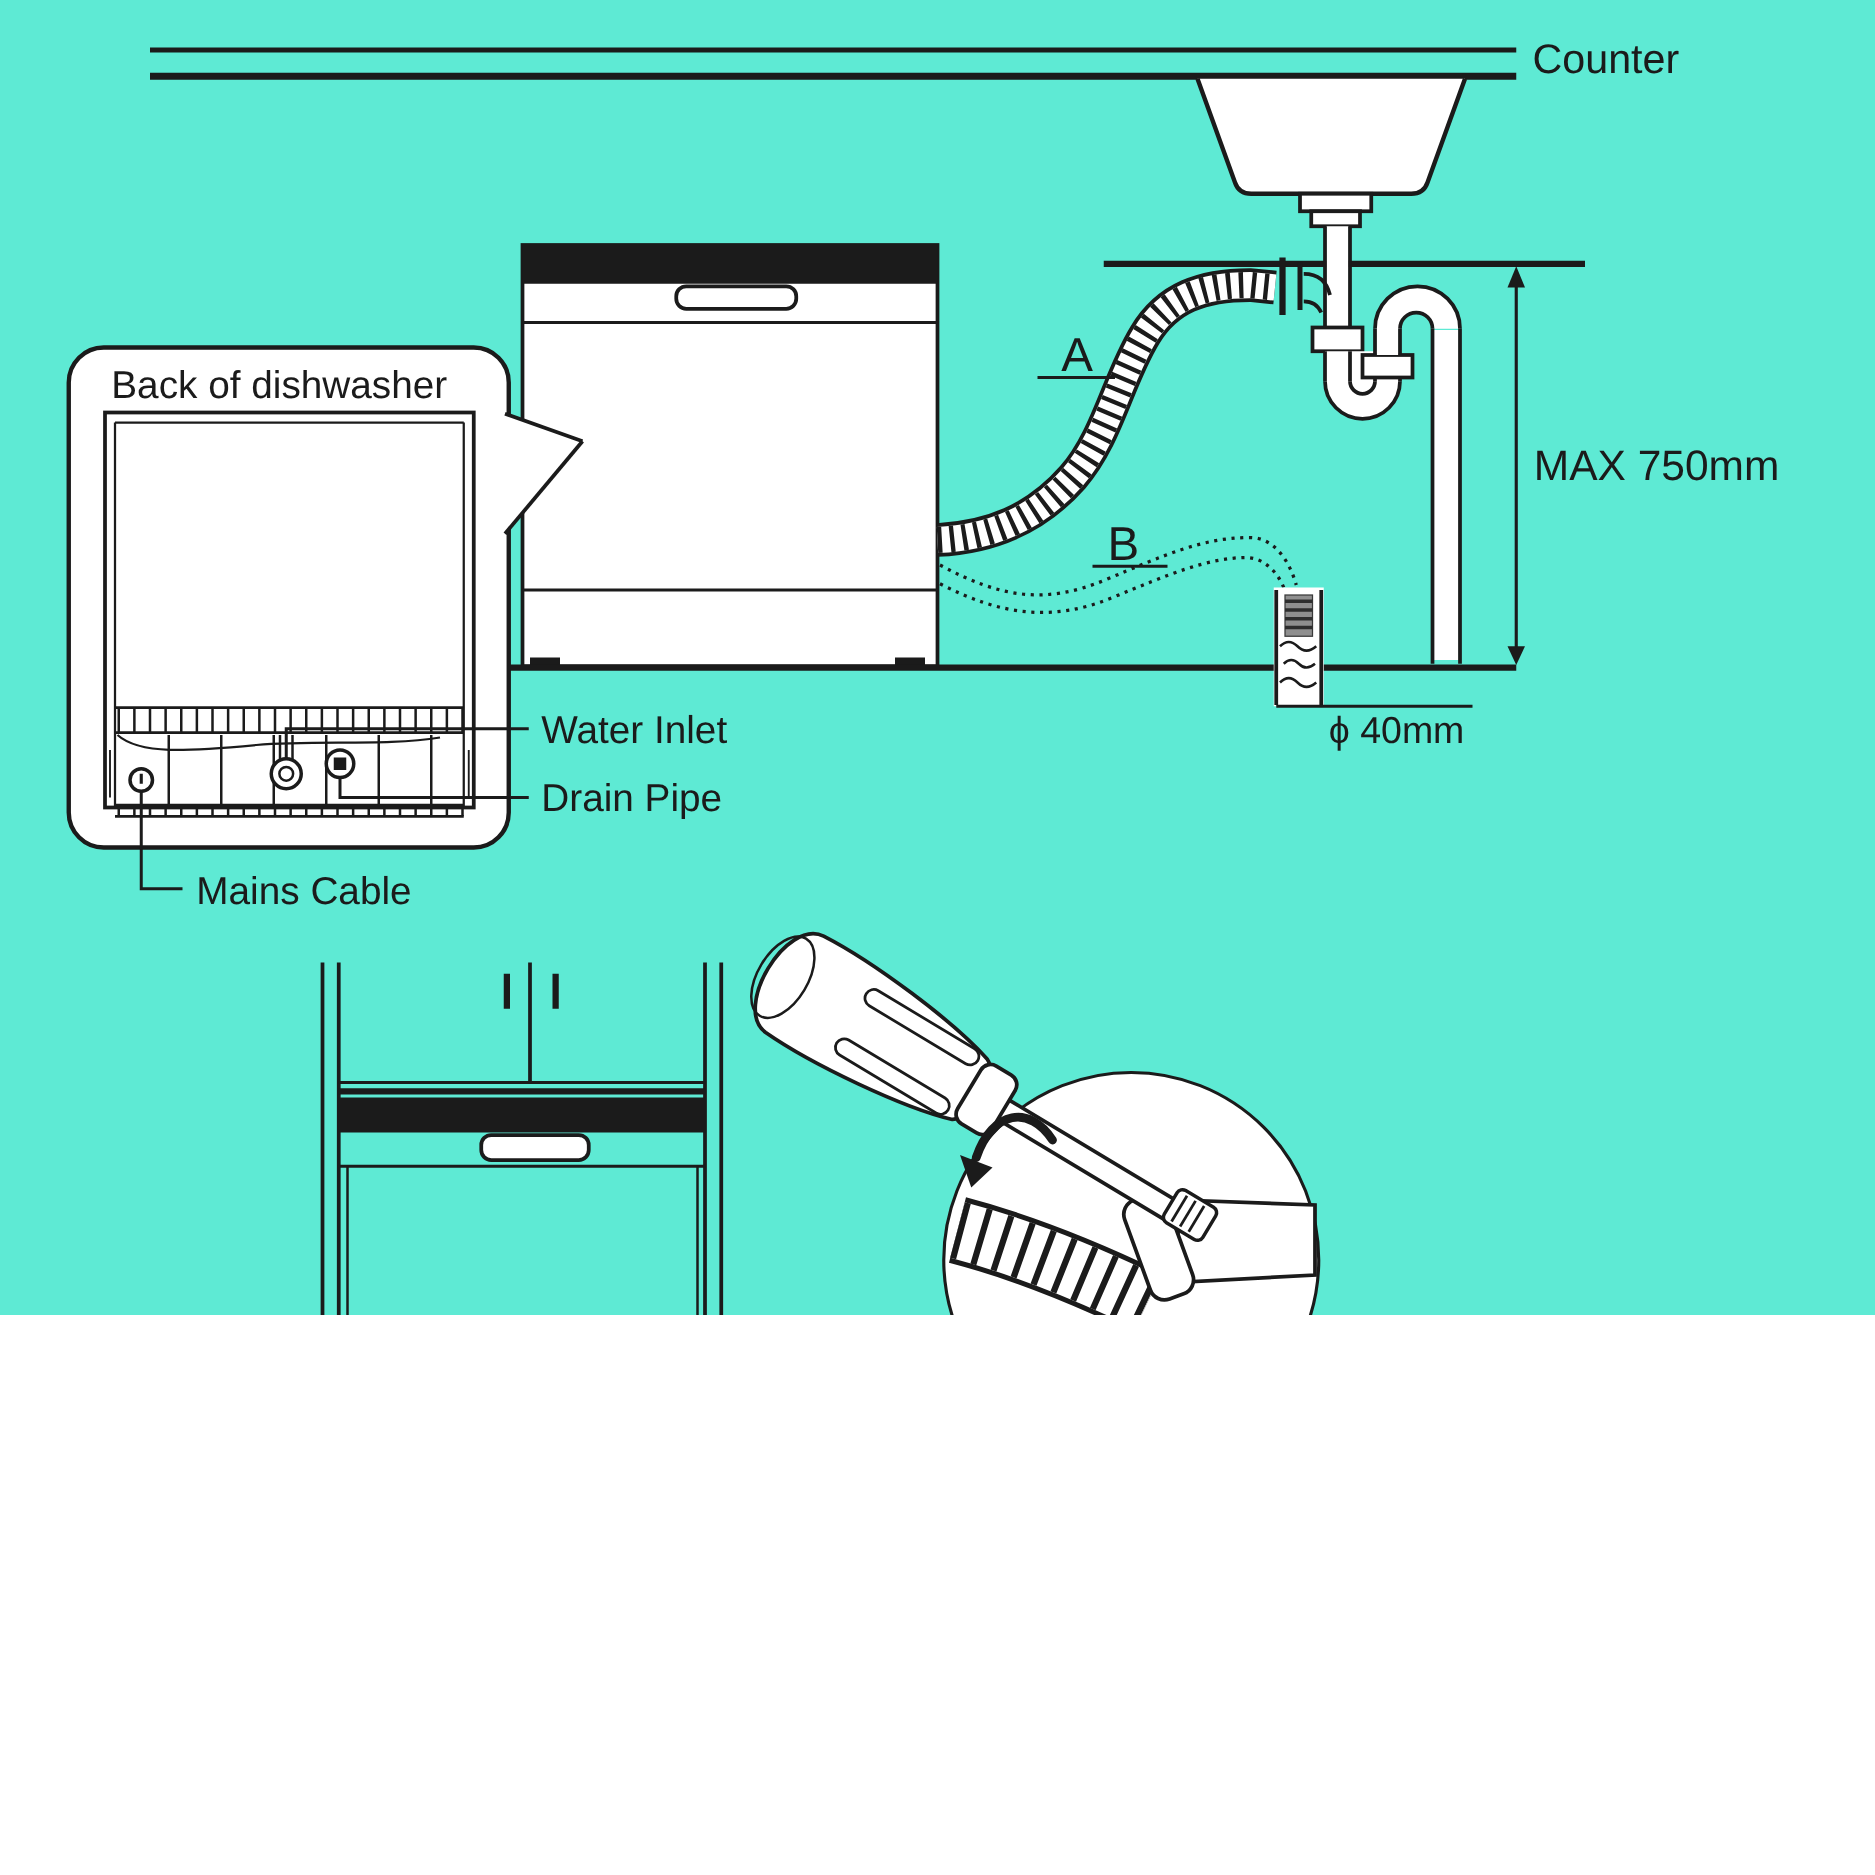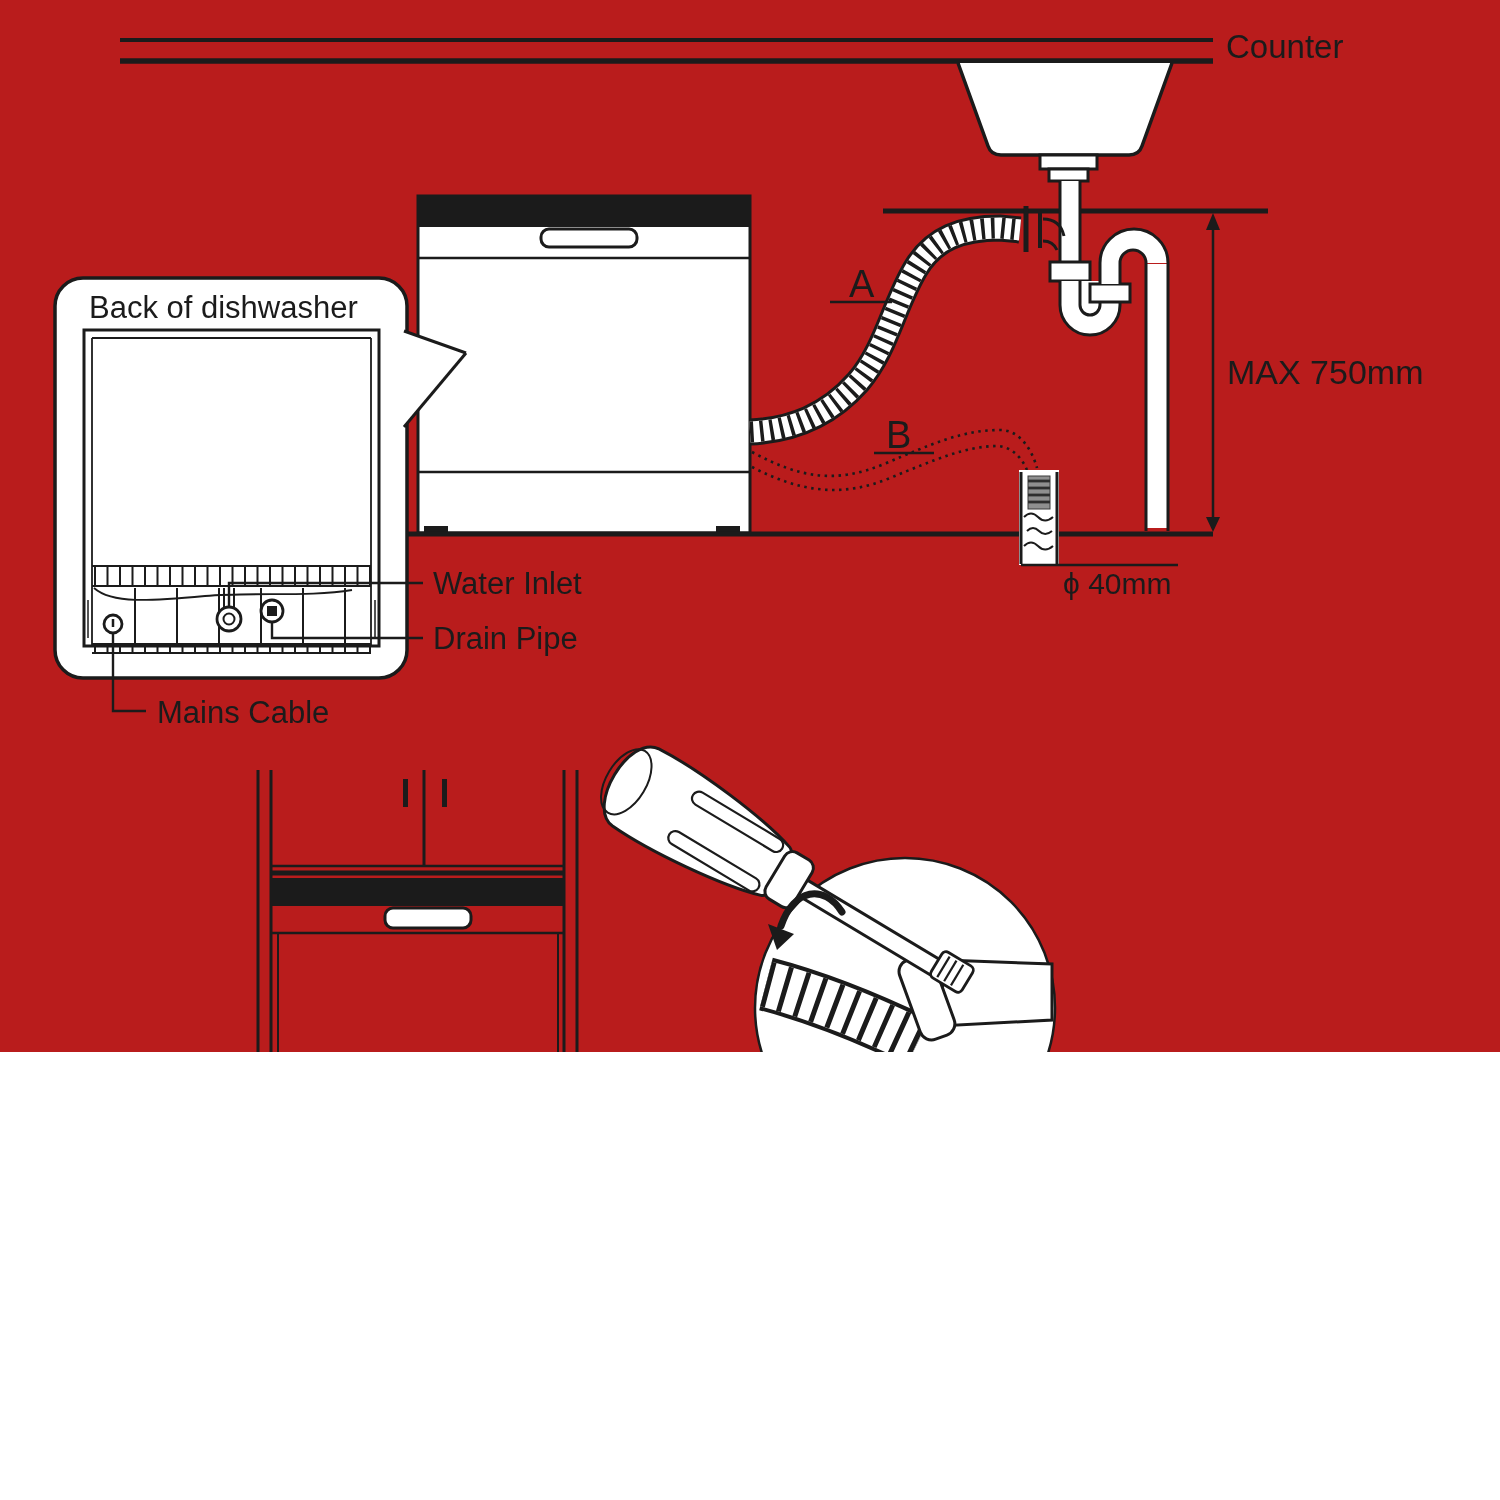--- a/index.html
+++ b/index.html
@@ -1,16 +1,16 @@
 <!DOCTYPE html>
 <html><head>
 <meta charset="utf-8">
 <style>
   html,body{margin:0;padding:0;background:#ffffff;}
-  #stage{position:relative;width:1500px;height:1052px;background:#b91c1c;overflow:hidden;}
+  #stage{position:relative;width:1500px;height:1052px;background:#5eead4;overflow:hidden;}
   svg{display:block;}
   svg text{font-family:"Liberation Sans",sans-serif;fill:#1b1b1b;}
   .k{stroke:#1b1b1b;fill:none;}
   .kf{stroke:#1b1b1b;fill:#ffffff;}
   .blk{fill:#1b1b1b;stroke:none;}
   .wht{fill:#ffffff;stroke:none;}
 </style>
 </head>
 <body>
 

